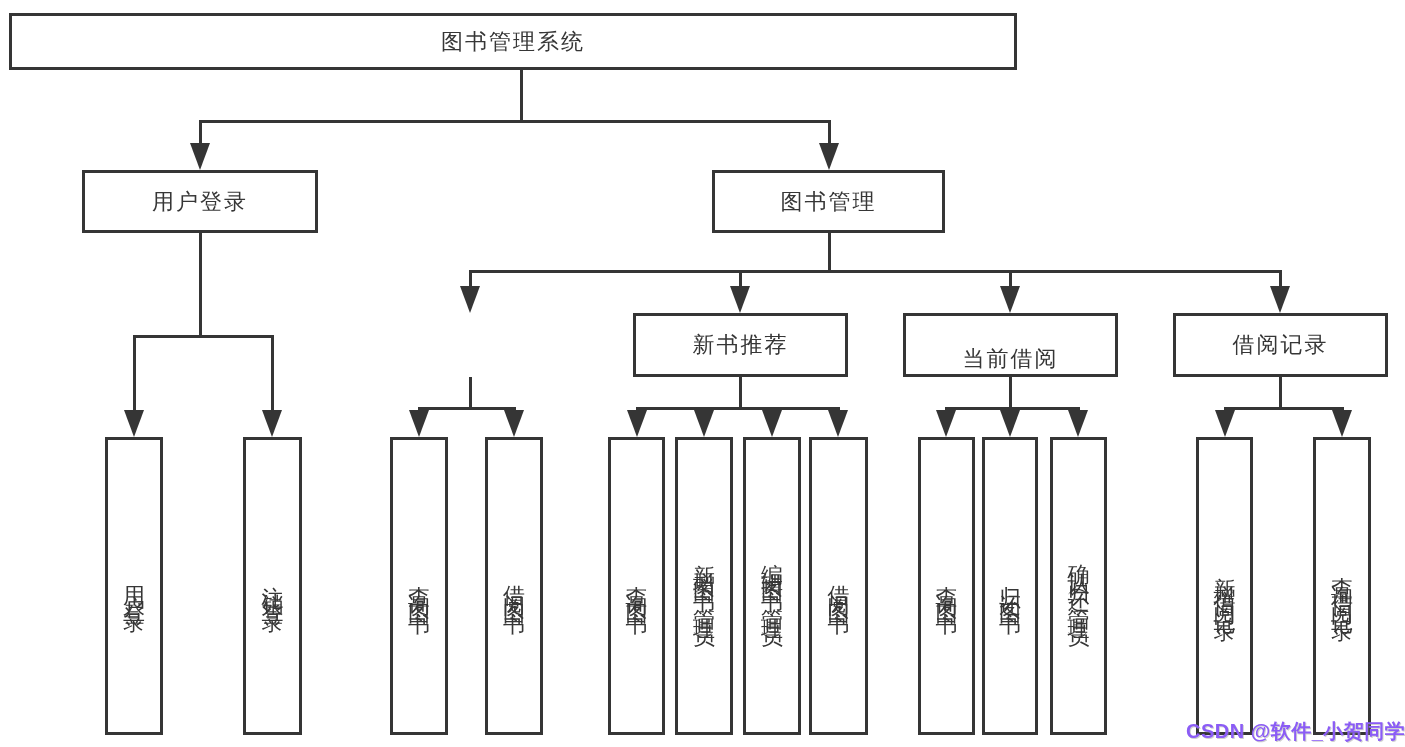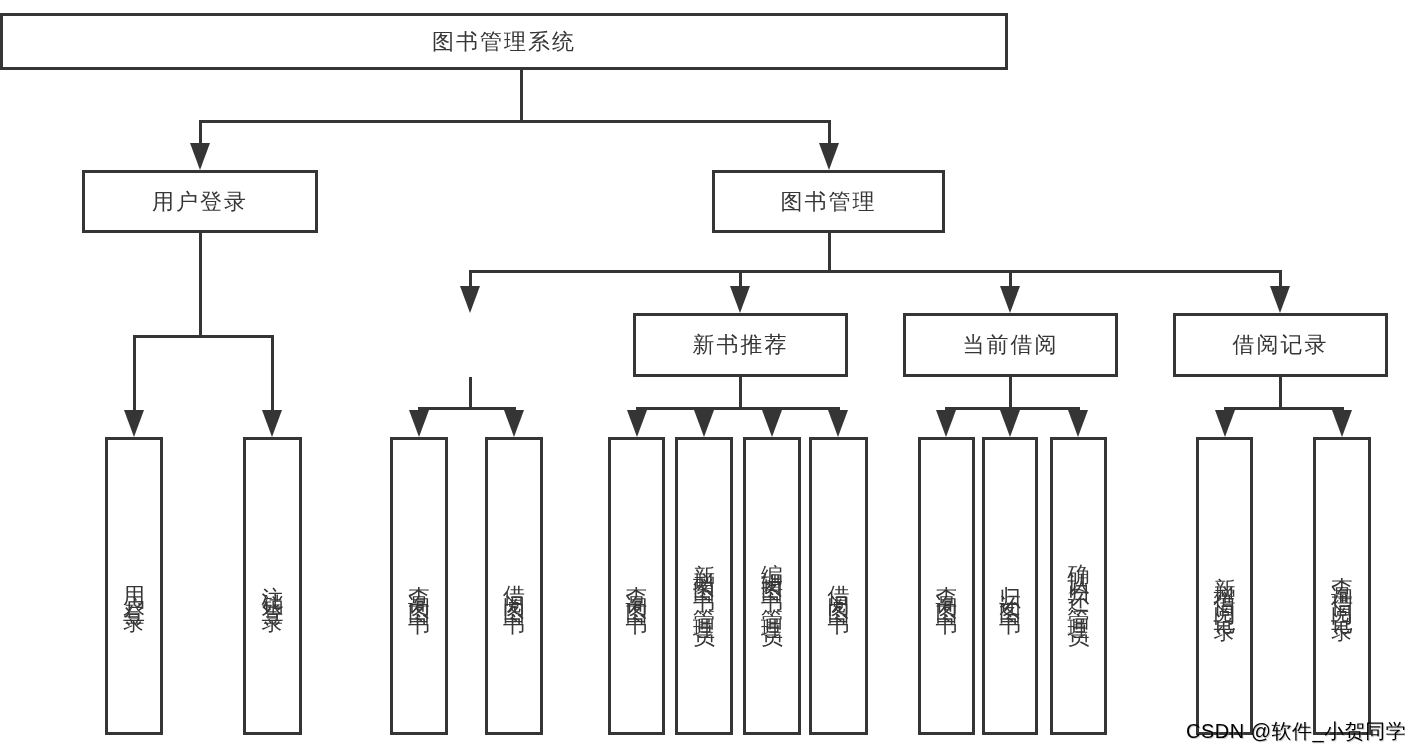--- a/index.html
+++ b/index.html
@@ -58,21 +58,21 @@
     color: #9a9a9a;
     text-shadow: 1px 1px 0 rgba(150,150,150,0.45);
     white-space: nowrap;
     z-index: 5;
   }
 </style>
 </head>
 <body>
 
 <div id="canvas">
-  <div class="watermark" style="left: 1186px; top: 718px; color: #000000;">CSDN @软件_小贺同学</div>
+  <div class="watermark" style="left: 1186px; top: 718px; color: #8b5cf6; font-weight: bold;">CSDN @软件_小贺同学</div>
 <div class="cline" style="left: 519.5px; top: 70px; width: 3px; height: 53px;"></div>
     <div class="cline" style="left: 198.5px; top: 120px; width: 632px; height: 3px;"></div>
     <div class="cline" style="left: 198.5px; top: 120px; width: 3px; height: 29px;"></div>
     <div class="arrowhead" style="left: 190px; top: 143px;"></div>
     <div class="cline" style="left: 827.5px; top: 120px; width: 3px; height: 29px;"></div>
     <div class="arrowhead" style="left: 819px; top: 143px;"></div>
     <div class="cline" style="left: 198.5px; top: 233px; width: 3px; height: 105px;"></div>
     <div class="cline" style="left: 132.5px; top: 335px; width: 141px; height: 3px;"></div>
     <div class="cline" style="left: 132.5px; top: 335px; width: 3px; height: 81px;"></div>
     <div class="arrowhead" style="left: 124px; top: 410px;"></div>
@@ -111,33 +111,33 @@
     <div class="cline" style="left: 1008.5px; top: 407px; width: 3px; height: 9px;"></div>
     <div class="arrowhead" style="left: 1000px; top: 410px;"></div>
     <div class="cline" style="left: 1076.5px; top: 407px; width: 3px; height: 9px;"></div>
     <div class="arrowhead" style="left: 1068px; top: 410px;"></div>
     <div class="cline" style="left: 1278.5px; top: 377px; width: 3px; height: 33px;"></div>
     <div class="cline" style="left: 1223.5px; top: 407px; width: 120px; height: 3px;"></div>
     <div class="cline" style="left: 1223.5px; top: 407px; width: 3px; height: 9px;"></div>
     <div class="arrowhead" style="left: 1215px; top: 410px;"></div>
     <div class="cline" style="left: 1340.5px; top: 407px; width: 3px; height: 9px;"></div>
     <div class="arrowhead" style="left: 1332px; top: 410px;"></div>
-    <div class="node node-h" style="left: 0; top: 13px; width: 1008px; height: 57px;">
+    <div class="node node-h" style="left: 9px; top: 13px; width: 1008px; height: 57px;">
     <span class="node-label">图书管理系统</span>
   </div>
     <div class="node node-h" style="left: 82px; top: 170px; width: 236px; height: 63px;">
     <span class="node-label">用户登录</span>
   </div>
     <div class="node node-h" style="left: 712px; top: 170px; width: 233px; height: 63px; justify-content: center;">
     <span class="node-label">图书管理</span>
   </div>
     <div class="node node-h" style="left: 633px; top: 313px; width: 215px; height: 64px;">
     <span class="node-label">新书推荐</span>
   </div>
-    <div class="node node-h" style="left: 903px; top: 313px; width: 215px; height: 64px;">
+    <div class="node node-h" style="left: 903px; top: 313px; width: 215px; height: 64px; align-items: flex-end;">
     <span class="node-label">当前借阅</span>
   </div>
     <div class="node node-h" style="left: 1173px; top: 313px; width: 215px; height: 64px;">
     <span class="node-label">借阅记录</span>
   </div>
     <div class="node node-v" style="left: 105px; top: 437px; width: 58px; height: 298px;">
     <span class="node-label">用户登录</span>
   </div>
     <div class="node node-v" style="left: 243px; top: 437px; width: 59px; height: 298px;">
     <span class="node-label">注销登录</span>

